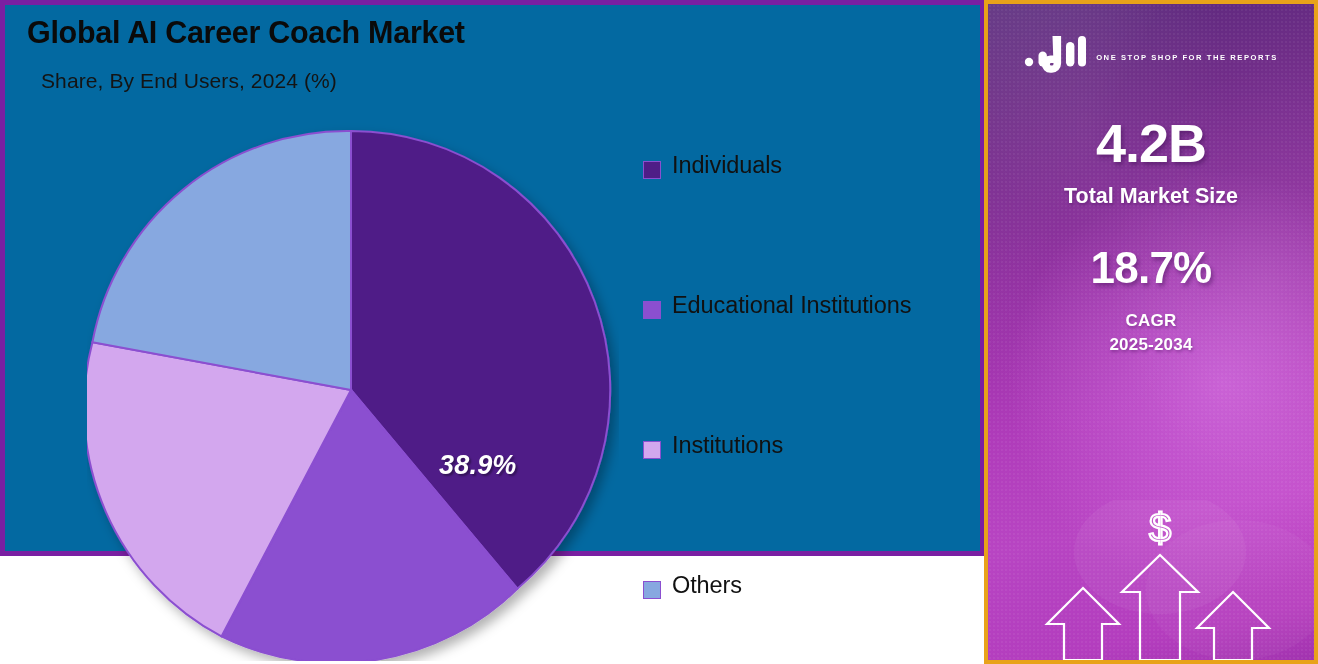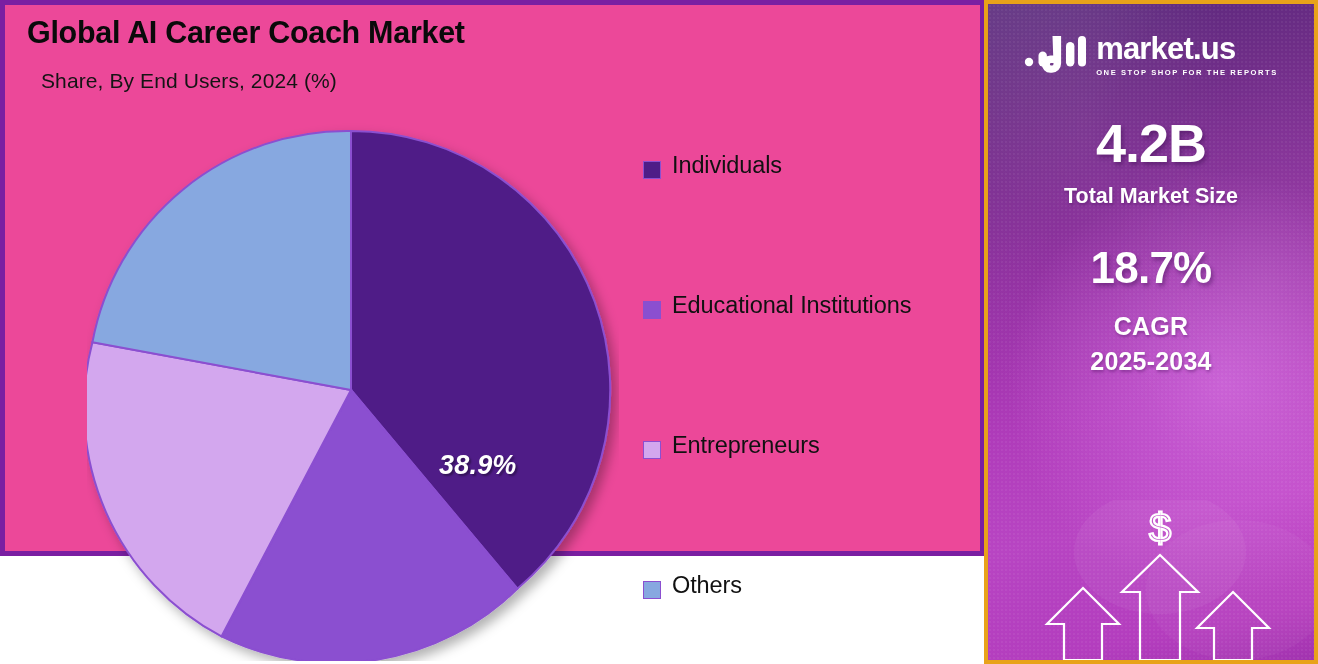--- a/index.html
+++ b/index.html
@@ -14,21 +14,21 @@
     position: relative;
     width: 1318px; height: 664px;
     display: flex;
     background: #ffffff;
   }
 
   
   .chart-panel {
     position: relative;
     width: 984px; height: 556px;
-    background: #ec4899;
+    background: #0369a1;
     border-top: 5px solid #7a1fa2;
     border-left: 5px solid #7a1fa2;
     border-bottom: 5px solid #7a1fa2;
     border-right: 4px solid #7a1fa2;
   }
 
   .title {
     position: absolute;
     left: 22px; top: 10px;
     font-size: 30.5px;
@@ -181,21 +181,21 @@
     margin-top: 36px;
     font-size: 44px;
     font-weight: 700;
     color: #ffffff;
     letter-spacing: -0.8px;
     text-shadow: 2px 3px 4px rgba(60,10,80,0.45);
     line-height: 1;
   }
   .cagr-caption {
     margin-top: 19px;
-    font-size: 25px;
+    font-size: 17px;
     font-weight: 700;
     color: #ffffff;
     text-align: center;
     line-height: 1.38;
     letter-spacing: 0.2px;
     text-shadow: 1px 2px 3px rgba(60,10,80,0.35);
   }
 
   .growth-graphic {
     position: absolute;
@@ -240,21 +240,21 @@
       <div class="legend-item">
         <span class="swatch" style="background:#4f1d87"></span>
         <span class="legend-label">Individuals</span>
       </div>
       <div class="legend-item">
         <span class="swatch" style="background:#8b4fd0"></span>
         <span class="legend-label">Educational Institutions</span>
       </div>
       <div class="legend-item">
         <span class="swatch" style="background:#d3a7ee"></span>
-        <span class="legend-label">Entrepreneurs</span>
+        <span class="legend-label">Institutions</span>
       </div>
       <div class="legend-item">
         <span class="swatch" style="background:#87a8e0"></span>
         <span class="legend-label">Others</span>
       </div>
     </div>
   </div>
 
   <div class="brand-panel">
     <div class="brand-texture"></div>
@@ -264,21 +264,20 @@
 
       <div class="logo-row">
         <svg class="logo-mark" viewBox="0 0 62 46">
           <circle cx="5" cy="30" r="4.2" fill="#ffffff"></circle>
           <rect x="14.5" y="19.5" width="8.4" height="15" rx="4.2" fill="#ffffff"></rect>
           <path d="M28.5 4 h8.6 v27.5 a9.2 9.2 0 0 1 -9.2 9.2 h-1.6 a8.6 8.6 0 0 1 0 -17.2 h5.2 v7.6 h-4.4 a1.2 1.2 0 0 0 0 2.4 h0.8 a1.6 1.6 0 0 0 1.6 -1.6 Z" fill="#ffffff"></path>
           <rect x="42" y="10" width="8.4" height="24.5" rx="4.2" fill="#ffffff"></rect>
           <rect x="54" y="4" width="8" height="30.5" rx="4" fill="#ffffff"></rect>
         </svg>
         <div class="logo-text-block">
-          <div class="logo-word">market.us</div>
           <div class="logo-tag">ONE STOP SHOP FOR THE REPORTS</div>
         </div>
       </div>
 
       <div class="big-value">4.2B</div>
       <div class="value-caption">
         <div>Total Market Size</div>
       </div>
 
       <div class="cagr-value">18.7%</div>

